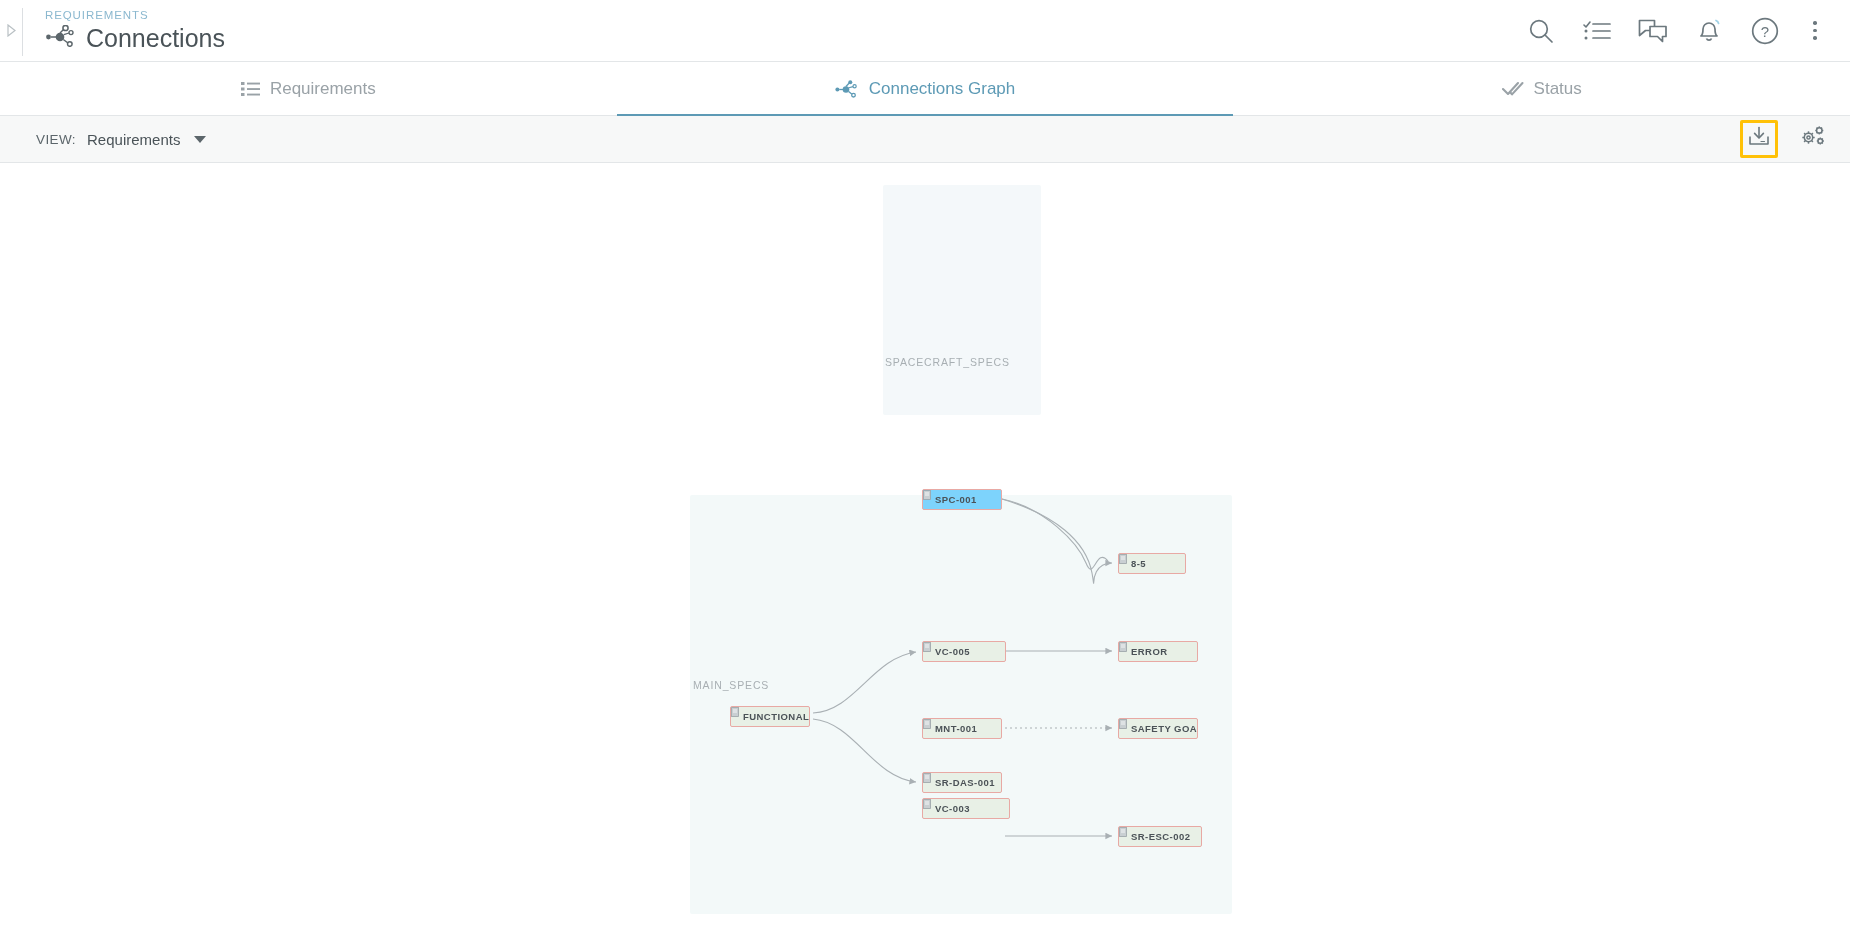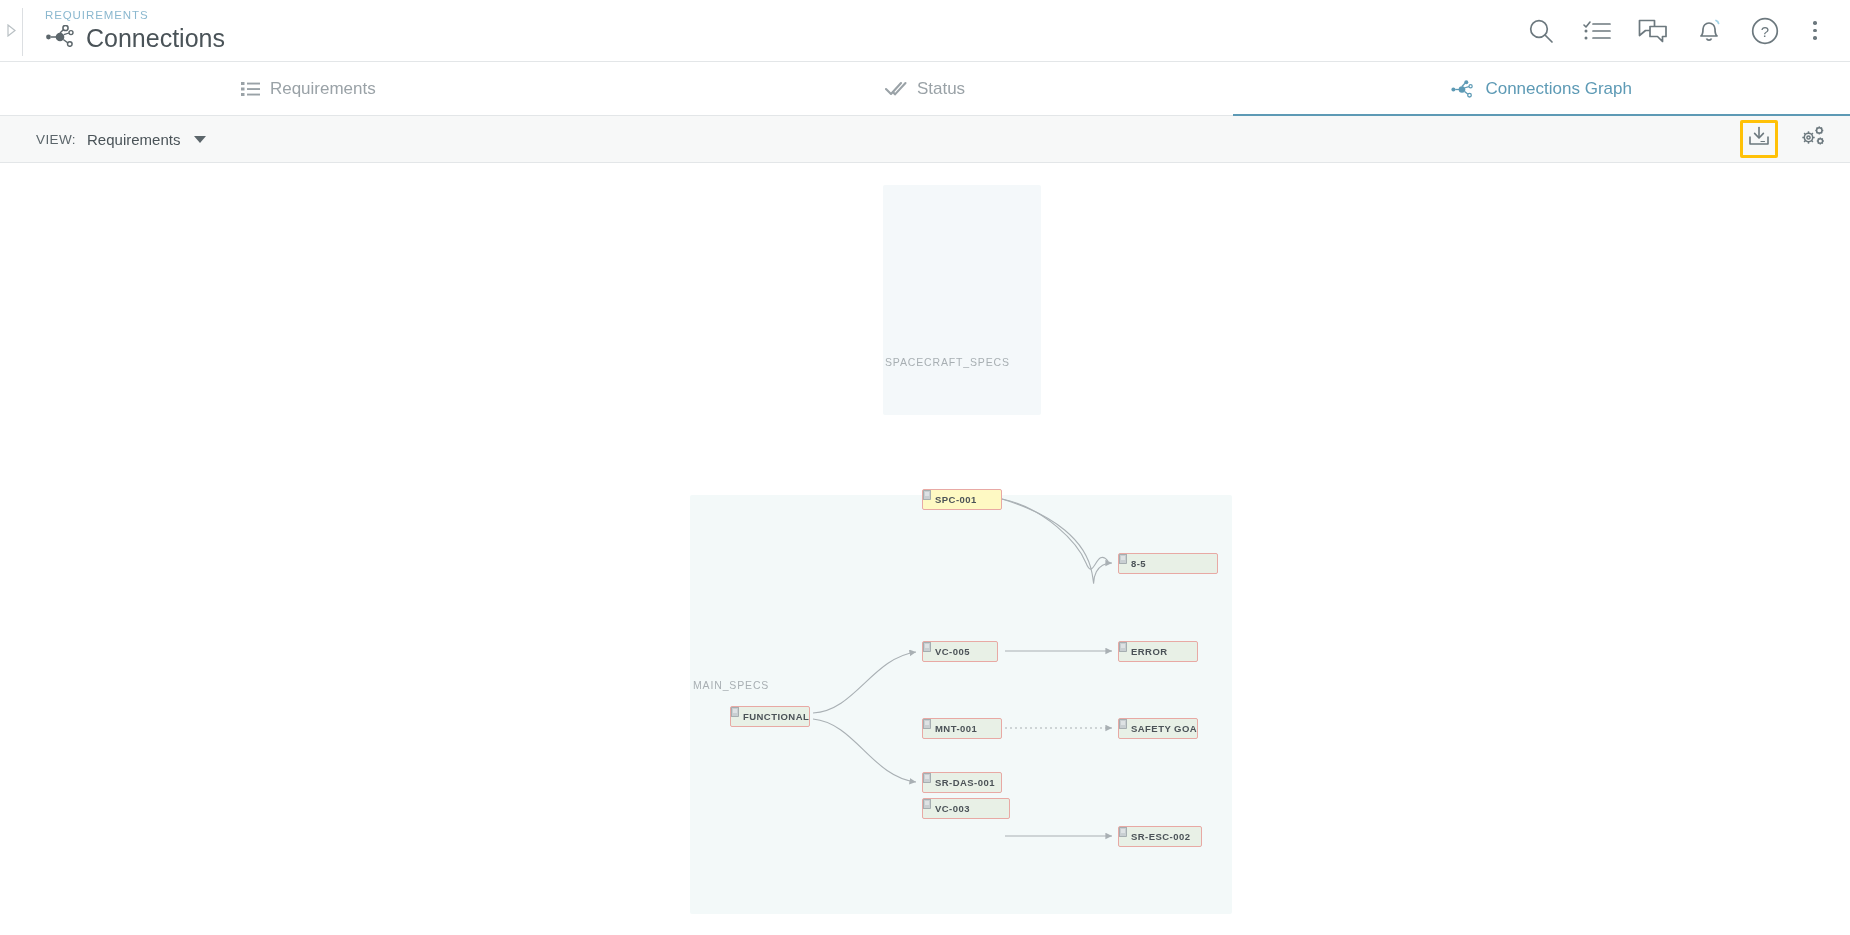--- a/index.html
+++ b/index.html
@@ -89,21 +89,21 @@
 
   .node {
     position: absolute; height: 21px; border-radius: 2px;
     display: flex; align-items: center; gap: 5px; padding: 0 7px;
     font-size: 10px; letter-spacing: 0.4px; white-space: nowrap;
     cursor: pointer; overflow: hidden;
   }
   .node .doc { flex: 0 0 auto; display:flex; }
   .node .lbl { color: #4b5257; font-weight: 700; font-size: 9.5px; letter-spacing:0.45px; }
   .node.green { background: #e8f0e6; border: 1.5px solid #e8a9a4; }
-  .node.pink  { background: #fef9c3; border: 1.5px solid #e8a9a4; }
+  .node.pink  { background: #7dd3fc; border: 1.5px solid #e8a9a4; }
 </style>
 </head>
 <body>
 
 <div id="app">
 
   <div class="header">
     <div class="collapse-rail">
       <span>
         <svg width="11" height="13" viewBox="0 0 11 13">
@@ -187,45 +187,45 @@
           <rect x="6" y="1.6" width="13" height="1.9" fill="#9aa2a7"></rect>
           <rect x="0" y="6.5" width="3.5" height="3" fill="#9aa2a7"></rect>
           <rect x="6" y="7.1" width="13" height="1.9" fill="#9aa2a7"></rect>
           <rect x="0" y="12" width="3.5" height="3" fill="#9aa2a7"></rect>
           <rect x="6" y="12.6" width="13" height="1.9" fill="#9aa2a7"></rect>
         </svg>
       </span>
       <span>Requirements</span>
     </div>
 
-    <div class="tab">
-      <span class="ticon">
-        <svg width="22" height="16" viewBox="0 0 22 16">
-          <polyline points="1,8 6,13 16,2" fill="none" stroke="#9aa2a7" stroke-width="2.1" stroke-linecap="round" stroke-linejoin="round"></polyline>
-          <polyline points="8,11 10,13.4 20.5,2" fill="none" stroke="#9aa2a7" stroke-width="2.1" stroke-linecap="round" stroke-linejoin="round"></polyline>
-        </svg>
-      </span>
-      <span>Status</span>
-    </div>
-
     <div class="tab active">
       <span class="ticon">
         <svg width="24" height="18" viewBox="0 0 24 18">
           <circle cx="2.4" cy="9.5" r="2" fill="#5d9ab5"></circle>
           <line x1="4.2" y1="9.5" x2="8" y2="9.5" stroke="#5d9ab5" stroke-width="1.3"></line>
           <circle cx="11" cy="9.5" r="3.3" fill="#5d9ab5"></circle>
           <line x1="11" y1="6.5" x2="14" y2="3.2" stroke="#5d9ab5" stroke-width="1.3"></line>
           <circle cx="15.3" cy="2.3" r="2" fill="#5d9ab5"></circle>
           <line x1="13.6" y1="11.6" x2="17" y2="14.2" stroke="#5d9ab5" stroke-width="1.3"></line>
           <circle cx="18.5" cy="15.2" r="1.8" fill="none" stroke="#5d9ab5" stroke-width="1.3"></circle>
           <line x1="14" y1="7.8" x2="18" y2="6.6" stroke="#5d9ab5" stroke-width="1.2"></line>
           <circle cx="19.6" cy="6.2" r="1.6" fill="none" stroke="#5d9ab5" stroke-width="1.2"></circle>
         </svg>
       </span>
       <span>Connections Graph</span>
+    </div>
+
+    <div class="tab">
+      <span class="ticon">
+        <svg width="22" height="16" viewBox="0 0 22 16">
+          <polyline points="1,8 6,13 16,2" fill="none" stroke="#9aa2a7" stroke-width="2.1" stroke-linecap="round" stroke-linejoin="round"></polyline>
+          <polyline points="8,11 10,13.4 20.5,2" fill="none" stroke="#9aa2a7" stroke-width="2.1" stroke-linecap="round" stroke-linejoin="round"></polyline>
+        </svg>
+      </span>
+      <span>Status</span>
     </div>
   </div>
 
   <div class="toolbar">
     <div class="view-group">
       <span class="view-label">VIEW:</span>
       <span class="view-value">Requirements</span>
       <span class="caret"></span>
     </div>
 
@@ -321,32 +321,32 @@
       <span class="doc">
         <svg width="8" height="10" viewBox="0 0 8 10">
             <rect x="0.5" y="0.5" width="7" height="9" fill="#c9cfd2" stroke="#9aa2a7" stroke-width="0.8"></rect>
             <line x1="2" y1="3" x2="6" y2="3" stroke="#ffffff" stroke-width="0.8"></line>
             <line x1="2" y1="5" x2="6" y2="5" stroke="#ffffff" stroke-width="0.8"></line>
           </svg>
       </span>
       <span class="lbl">SPC-001</span>
     </div>
 
-    <div class="node green" style="left:1118px; top:390px; width:100px;">
+    <div class="node green" style="left:1118px; top:390px; width:68px;">
       <span class="doc">
         <svg width="8" height="10" viewBox="0 0 8 10">
             <rect x="0.5" y="0.5" width="7" height="9" fill="#c9cfd2" stroke="#9aa2a7" stroke-width="0.8"></rect>
             <line x1="2" y1="3" x2="6" y2="3" stroke="#ffffff" stroke-width="0.8"></line>
             <line x1="2" y1="5" x2="6" y2="5" stroke="#ffffff" stroke-width="0.8"></line>
           </svg>
       </span>
       <span class="lbl">8-5</span>
     </div>
 
-    <div class="node green" style="left:922px; top:478px; width:76px;">
+    <div class="node green" style="left:922px; top:478px; width:84px;">
       <span class="doc">
         <svg width="8" height="10" viewBox="0 0 8 10">
             <rect x="0.5" y="0.5" width="7" height="9" fill="#c9cfd2" stroke="#9aa2a7" stroke-width="0.8"></rect>
             <line x1="2" y1="3" x2="6" y2="3" stroke="#ffffff" stroke-width="0.8"></line>
             <line x1="2" y1="5" x2="6" y2="5" stroke="#ffffff" stroke-width="0.8"></line>
           </svg>
       </span>
       <span class="lbl">VC-005</span>
     </div>
 

